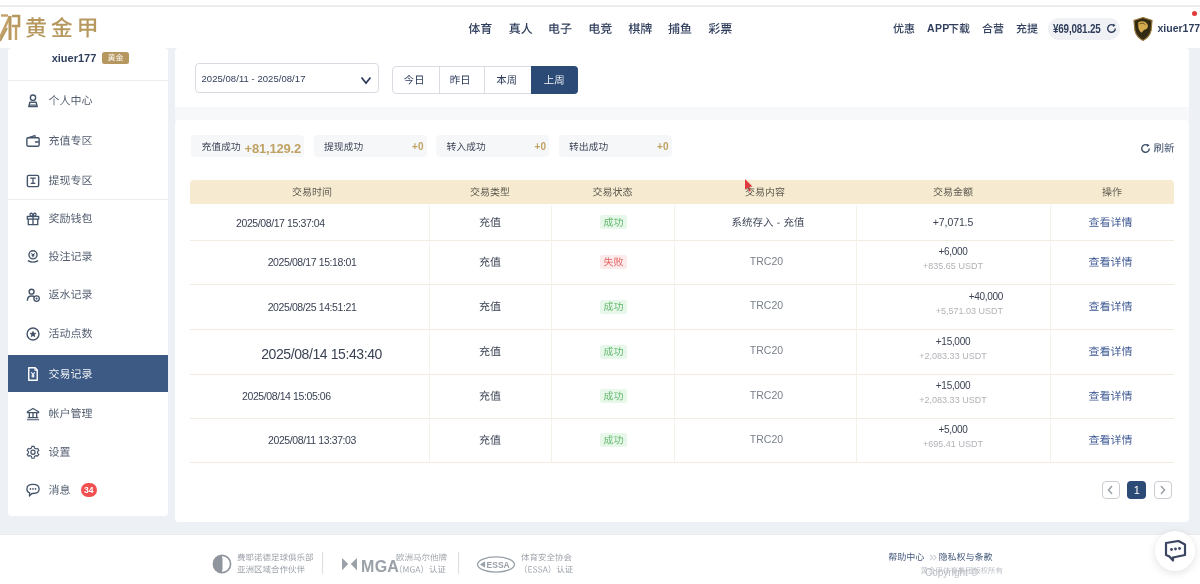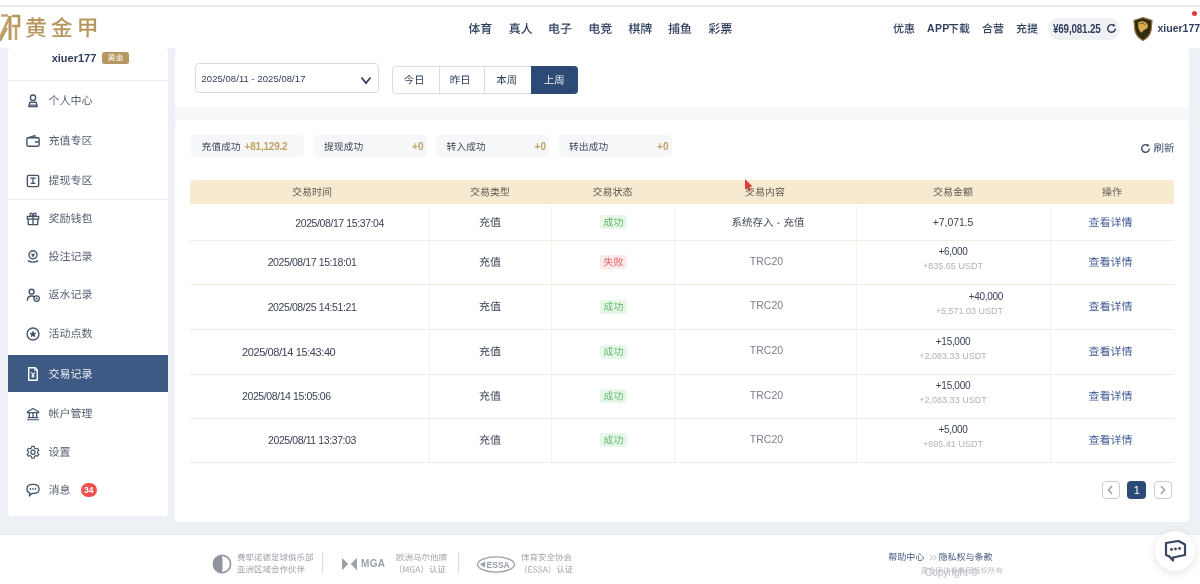--- a/index.html
+++ b/index.html
@@ -118,21 +118,21 @@
 <div class="abs" style="left:530.7px;top:66px;width:47px;height:28px;background:#2c4a76;border-radius:0 4px 4px 0"></div>
 
 <div class="abs" style="left:175px;top:107px;width:1014px;height:14px;background:#f6f8fa"></div>
 
 <div class="card" style="left:175px;top:120px;width:1014px;height:402px"></div>
 
 <div class="abs" style="left:191px;top:135px;width:113px;height:22px;background:#f6f7f9;border-radius:4px"></div>
 <div class="abs" style="left:313.5px;top:135px;width:113px;height:22px;background:#f6f7f9;border-radius:4px"></div>
 <div class="abs" style="left:436px;top:135px;width:113px;height:22px;background:#f6f7f9;border-radius:4px"></div>
 <div class="abs" style="left:558.5px;top:135px;width:113px;height:22px;background:#f6f7f9;border-radius:4px"></div>
-<div class="abs" style="left:231px;top:141px;width:70px;text-align:center;font-size:10px;font-weight:bold;letter-spacing:-0.2px;color:#c0a264">+81,129.2</div>
+<div class="abs" style="left:231px;top:141px;width:70px;text-align:right;font-size:13px;font-weight:bold;letter-spacing:-0.2px;color:#c0a264">+81,129.2</div>
 <div class="abs" style="left:353.5px;top:141px;width:70px;text-align:right;font-size:10px;font-weight:bold;color:#c0a264">+0</div>
 <div class="abs" style="left:476px;top:141px;width:70px;text-align:right;font-size:10px;font-weight:bold;color:#c0a264">+0</div>
 <div class="abs" style="left:598.5px;top:141px;width:70px;text-align:right;font-size:10px;font-weight:bold;color:#c0a264">+0</div>
 
 <svg class="ic" style="left:1139.5px;top:142.5px" width="11" height="11" viewBox="0 0 13 13">
   <path d="M11 6.5 A4.5 4.5 0 1 1 8.8 2.6" fill="none" stroke="#3a4a68" stroke-width="1.6"></path>
   <path d="M8.2 0.8 L11.4 2.8 L8.2 4.7" fill="#3a4a68"></path>
 </svg>
 
 <div class="abs" style="left:190px;top:180px;width:984px;height:24px;background:#f6ebd1;border-radius:4px 4px 0 0"></div>
@@ -147,31 +147,31 @@
 <div class="abs" style="left:550.5px;top:205px;width:1px;height:257px;background:#f4f1e9"></div>
 <div class="abs" style="left:674px;top:205px;width:1px;height:257px;background:#f4f1e9"></div>
 <div class="abs" style="left:856px;top:205px;width:1px;height:257px;background:#f4f1e9"></div>
 <div class="abs" style="left:1050px;top:205px;width:1px;height:257px;background:#f4f1e9"></div>
 <div class="abs" style="left:600px;top:215.3px;width:27px;height:14px;background:#e7f7e9;border-radius:2.5px"></div>
 <div class="abs" style="left:600px;top:255.0px;width:27px;height:14px;background:#fdebeb;border-radius:2.5px"></div>
 <div class="abs" style="left:600px;top:299.5px;width:27px;height:14px;background:#e7f7e9;border-radius:2.5px"></div>
 <div class="abs" style="left:600px;top:344.5px;width:27px;height:14px;background:#e7f7e9;border-radius:2.5px"></div>
 <div class="abs" style="left:600px;top:389.0px;width:27px;height:14px;background:#e7f7e9;border-radius:2.5px"></div>
 <div class="abs" style="left:600px;top:433.0px;width:27px;height:14px;background:#e7f7e9;border-radius:2.5px"></div>
-<div class="abs" style="left:244px;top:216.5px;width:140px;text-align:right;font-size:10.5px;letter-spacing:-0.4px;color:#3a4254">2025/08/17 15:37:04</div>
+<div class="abs" style="left:236px;top:216.5px;width:140px;text-align:left;font-size:10.5px;letter-spacing:-0.4px;color:#3a4254">2025/08/17 15:37:04</div>
 <div class="abs" style="left:903px;top:215.9px;width:100px;text-align:center;font-size:10.5px;letter-spacing:-0.1px;color:#3a4254">+7,071.5</div>
 <div class="abs" style="left:242px;top:256.2px;width:140px;text-align:center;font-size:10.5px;letter-spacing:-0.4px;color:#3a4254">2025/08/17 15:18:01</div>
 <div class="abs" style="left:726.5px;top:254.6px;width:80px;text-align:center;font-size:10.5px;color:#7a818c">TRC20</div>
 <div class="abs" style="left:903px;top:246.0px;width:100px;text-align:center;font-size:10px;letter-spacing:-0.3px;color:#3a4254">+6,000</div>
 <div class="abs" style="left:903px;top:261.0px;width:100px;text-align:center;font-size:9px;color:#b2b2b8">+835.65 USDT</div>
 <div class="abs" style="left:242px;top:300.7px;width:140px;text-align:center;font-size:10.5px;letter-spacing:-0.4px;color:#3a4254">2025/08/25 14:51:21</div>
 <div class="abs" style="left:726.5px;top:299.1px;width:80px;text-align:center;font-size:10.5px;color:#7a818c">TRC20</div>
 <div class="abs" style="left:903px;top:290.5px;width:100px;text-align:right;font-size:10px;letter-spacing:-0.3px;color:#3a4254">+40,000</div>
 <div class="abs" style="left:903px;top:305.5px;width:100px;text-align:right;font-size:9px;color:#b2b2b8">+5,571.03 USDT</div>
-<div class="abs" style="left:242px;top:345.7px;width:140px;text-align:left;font-size:11px;letter-spacing:-0.4px;color:#3a4254">2025/08/14 15:43:40</div>
+<div class="abs" style="left:242px;top:345.7px;width:140px;text-align:right;font-size:14px;letter-spacing:-0.4px;color:#3a4254">2025/08/14 15:43:40</div>
 <div class="abs" style="left:726.5px;top:344.1px;width:80px;text-align:center;font-size:10.5px;color:#7a818c">TRC20</div>
 <div class="abs" style="left:903px;top:335.5px;width:100px;text-align:center;font-size:10px;letter-spacing:-0.3px;color:#3a4254">+15,000</div>
 <div class="abs" style="left:903px;top:350.5px;width:100px;text-align:center;font-size:9px;color:#b2b2b8">+2,083.33 USDT</div>
 <div class="abs" style="left:242px;top:390.2px;width:140px;text-align:left;font-size:10.5px;letter-spacing:-0.4px;color:#3a4254">2025/08/14 15:05:06</div>
 <div class="abs" style="left:726.5px;top:388.6px;width:80px;text-align:center;font-size:10.5px;color:#7a818c">TRC20</div>
 <div class="abs" style="left:903px;top:380.0px;width:100px;text-align:center;font-size:10px;letter-spacing:-0.3px;color:#3a4254">+15,000</div>
 <div class="abs" style="left:903px;top:395.0px;width:100px;text-align:center;font-size:9px;color:#b2b2b8">+2,083.33 USDT</div>
 <div class="abs" style="left:242px;top:434.2px;width:140px;text-align:center;font-size:10.5px;letter-spacing:-0.4px;color:#3a4254">2025/08/11 13:37:03</div>
 <div class="abs" style="left:726.5px;top:432.6px;width:80px;text-align:center;font-size:10.5px;color:#7a818c">TRC20</div>
 <div class="abs" style="left:903px;top:424.0px;width:100px;text-align:center;font-size:10px;letter-spacing:-0.3px;color:#3a4254">+5,000</div>
@@ -198,21 +198,21 @@
   <circle cx="10" cy="10" r="8.6" fill="none" stroke="#8f959d" stroke-width="1.6"></circle>
   <path d="M10 1.4 A8.6 8.6 0 0 0 10 18.6 Z" fill="#8f959d"></path>
   <path d="M10 4 L10 16" stroke="#8f959d" stroke-width="1"></path>
 </svg>
 <div class="abs" style="left:322px;top:552px;width:1px;height:22px;background:#dcdee2"></div>
 
 <svg class="ic" style="left:341px;top:557px" width="17" height="14" viewBox="0 0 19 16">
   <path d="M1 1 L8 8 L1 15 Z" fill="#9aa0a8"></path>
   <path d="M18 1 L11 8 L18 15 Z" fill="#9aa0a8"></path>
 </svg>
-<div class="abs" style="left:361px;top:557.5px;font-size:10px;font-weight:bold;color:#9aa0a8;letter-spacing:0.3px">MGA</div>
+<div class="abs" style="left:361px;top:557.5px;font-size:16px;font-weight:bold;color:#9aa0a8;letter-spacing:0.3px">MGA</div>
 <div class="abs" style="left:458px;top:552px;width:1px;height:22px;background:#dcdee2"></div>
 
 <svg class="ic" style="left:476px;top:556px" width="40" height="17" viewBox="0 0 41 18">
   <ellipse cx="20.5" cy="9" rx="19.5" ry="8" fill="none" stroke="#9aa0a8" stroke-width="1.4"></ellipse>
   <path d="M3.5 9 L9 5.5 L9 12.5 Z" fill="#9aa0a8"></path>
   <text x="10.5" y="12.3" font-family="Liberation Sans,sans-serif" font-size="9" font-weight="bold" fill="#9aa0a8">ESSA</text>
 </svg>
 
 <svg class="ic" style="left:929px;top:553.5px" width="9" height="7" viewBox="0 0 10 8">
   <path d="M1 1 L4 4 L1 7 M5 1 L8 4 L5 7" fill="none" stroke="#c6cad0" stroke-width="1.2"></path>

